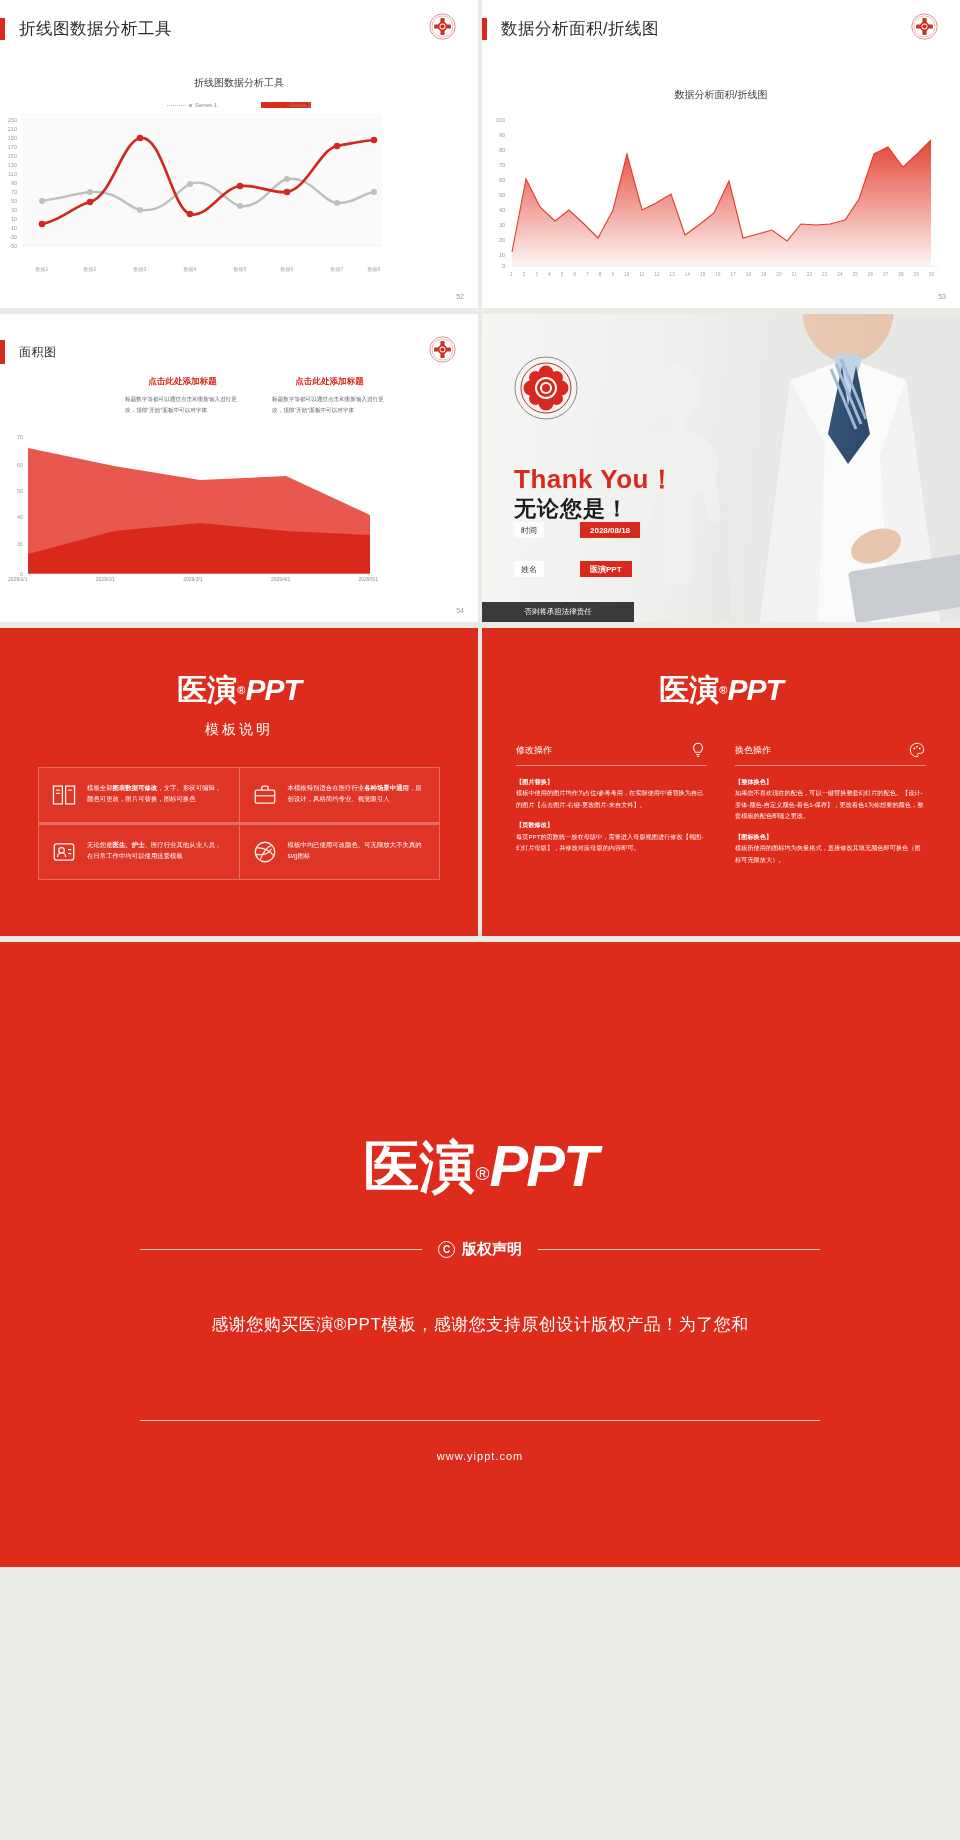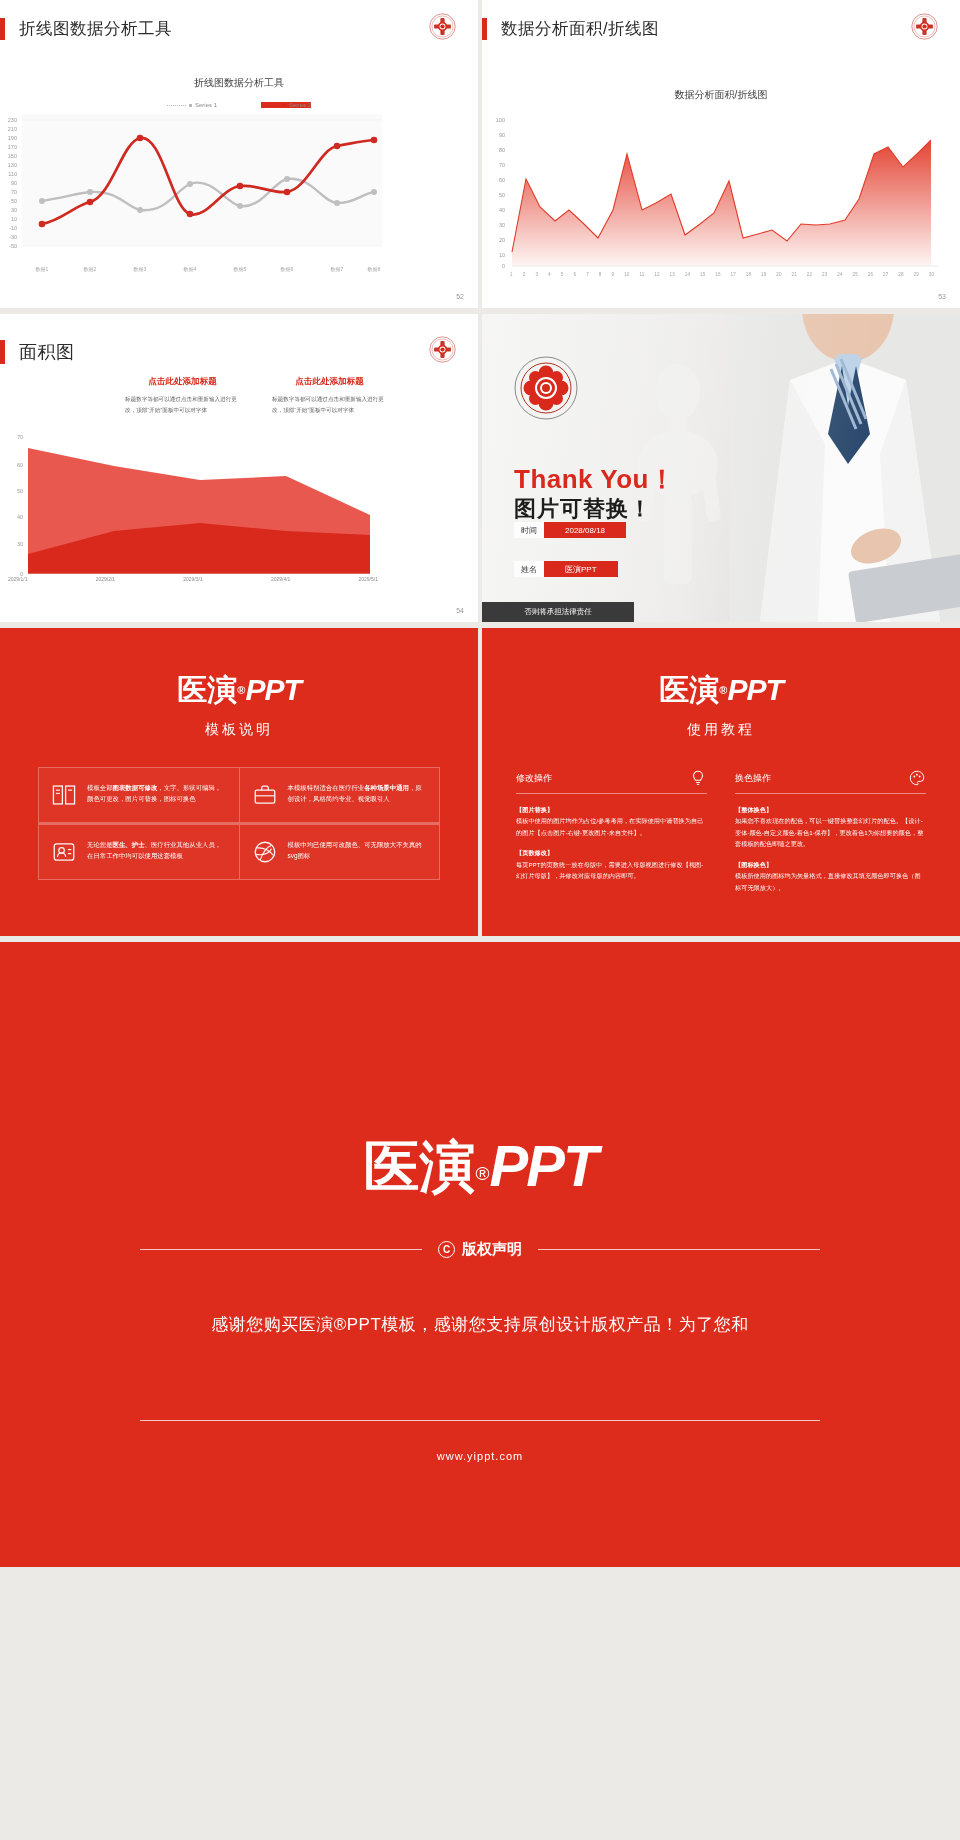--- a/index.html
+++ b/index.html
@@ -67,21 +67,21 @@
   .tut-body .bt { font-weight: 700; }
 
   
   .ty { position: relative; width: 478px; height: 308px; overflow: hidden;
         background: linear-gradient(105deg,#f2f2f0 0%,#eceae8 38%,#e2e1df 60%,#d7d7d5 100%); }
   .ty-en { position: absolute; left: 32px; top: 148px; font-size: 26px; font-weight: 700; color: #d9291c; letter-spacing: .5px; }
   .ty-cn { position: absolute; left: 32px; top: 180px; font-size: 22px; font-weight: 700; color: #1d1d1d; letter-spacing: 1px; }
   .ty-logo { position: absolute; left: 32px; top: 42px; }
   .meta { position: absolute; left: 32px; font-size: 8px; display: flex; align-items: stretch; height: 16px; }
   .meta .k { background: rgba(255,255,255,.82); color: #333; padding: 0 7px; display: flex; align-items: center; }
-  .meta .v { background: #d9291c; color: #fff; padding: 0 21px; display: flex; align-items: center; font-weight: 400; }
+  .meta .v { background: #d9291c; color: #fff; padding: 0 10px; display: flex; align-items: center; font-weight: 700; margin-left: 36px; }
   .ty-foot { position: absolute; left: 0; bottom: 0; width: 100%; height: 20px; display: flex; font-size: 7.5px; }
   .ty-foot .a { background: #3a3a3a; color: #fff; width: 152px; display: flex; align-items: center; justify-content: center; }
   .ty-foot .b { background: #d9291c; color: #fff; flex: 1; display: flex; align-items: center; justify-content: center; margin-top: 24px; }
 
   
   .cp { width: 960px; height: 625px; background: #dd2b1c; position: relative; }
   .cp-brand { position: absolute; left: 0; right: 0; top: 188px; text-align: center; }
   .cp-brand .yi { font-size: 56px; font-weight: 700; color: #fff; }
   .cp-brand .reg { font-size: 19px; vertical-align: super; color: #fff; }
   .cp-brand .ppt { font-size: 58px; font-weight: 700; font-style: italic; color: #fff; letter-spacing: -2px; }
@@ -274,21 +274,21 @@
           <span style="font-size:4.6px;color:#a4a4a4">30</span>
         </div>
       </div>
     </div>
     <div class="pagenum">53</div>
   </div>
 
   <div class="slide half">
     <div class="sl-head" style="top:26px">
       <div class="sl-bar" style="height:24px"></div>
-      <div class="sl-title" style="font-size:18px">面积图</div>
+      <div class="sl-title" style="font-size:12px">面积图</div>
     </div>
     <div class="logo-wrap-tr" style="top:22px">
       <svg class="logo" viewBox="0 0 64 64">
         <circle cx="32" cy="32" r="30" fill="none" stroke="#c0392b" stroke-width="1.3"></circle>
         <circle cx="32" cy="32" r="25" fill="none" stroke="#c0392b" stroke-width="0.8"></circle>
         <g fill="#c0392b">
           <rect x="27" y="12" width="10" height="40" rx="2"></rect>
           <rect x="12" y="27" width="40" height="10" rx="2"></rect>
           <circle cx="32" cy="32" r="11" fill="#d9291c"></circle>
           <circle cx="32" cy="32" r="7" fill="#fff"></circle>
@@ -378,21 +378,21 @@
             <circle cx="42.5" cy="42.5" r="6.5"></circle>
         </g>
         <circle cx="32" cy="32" r="11" fill="#fff"></circle>
         <circle cx="32" cy="32" r="9" fill="#d9291c"></circle>
         <circle cx="32" cy="32" r="6" fill="#fff"></circle>
         <circle cx="32" cy="32" r="4" fill="#d9291c"></circle>
       </svg>
     </div>
 
     <div class="ty-en">Thank You！</div>
-    <div class="ty-cn">图片可替换！</div>
+    <div class="ty-cn">无论您是！</div>
 
     <div class="meta" style="top:208px">
       <span class="k">时间</span>
       <span class="v">2028/08/18</span>
     </div>
     <div class="meta" style="top:247px">
       <span class="k">姓名</span>
       <span class="v">医演PPT</span>
     </div>
 
@@ -450,21 +450,20 @@
           <div class="ctext"><span>模板中均已使用可改颜色、可无限放大不失真的svg图标</span></div>
         </div>
       </div>
     </div>
   </div>
 
   <div class="slide half red">
     <div class="brand" style="margin-top:42px">
       <span class="yi">医演</span><span class="reg">®</span><span class="ppt">PPT</span>
     </div>
-    <div class="brand-sub">使用教程</div>
 
     <div class="tut-cols" style="margin-top:30px">
       <div class="tut-col">
         <div class="tut-head">
           <span class="t">修改操作</span>
           <svg class="ic" viewBox="0 0 24 24">
             <path d="M12,3 a6,6 0 0 1 6,6 c0,3 -2,4 -2.5,6 h-7 C8,13 6,12 6,9 a6,6 0 0 1 6,-6 z" fill="none" stroke="#fff" stroke-width="1.4"></path>
             <line x1="9.5" y1="18" x2="14.5" y2="18" stroke="#fff" stroke-width="1.4"></line>
             <line x1="10.5" y1="20.5" x2="13.5" y2="20.5" stroke="#fff" stroke-width="1.4"></line>
           </svg>

